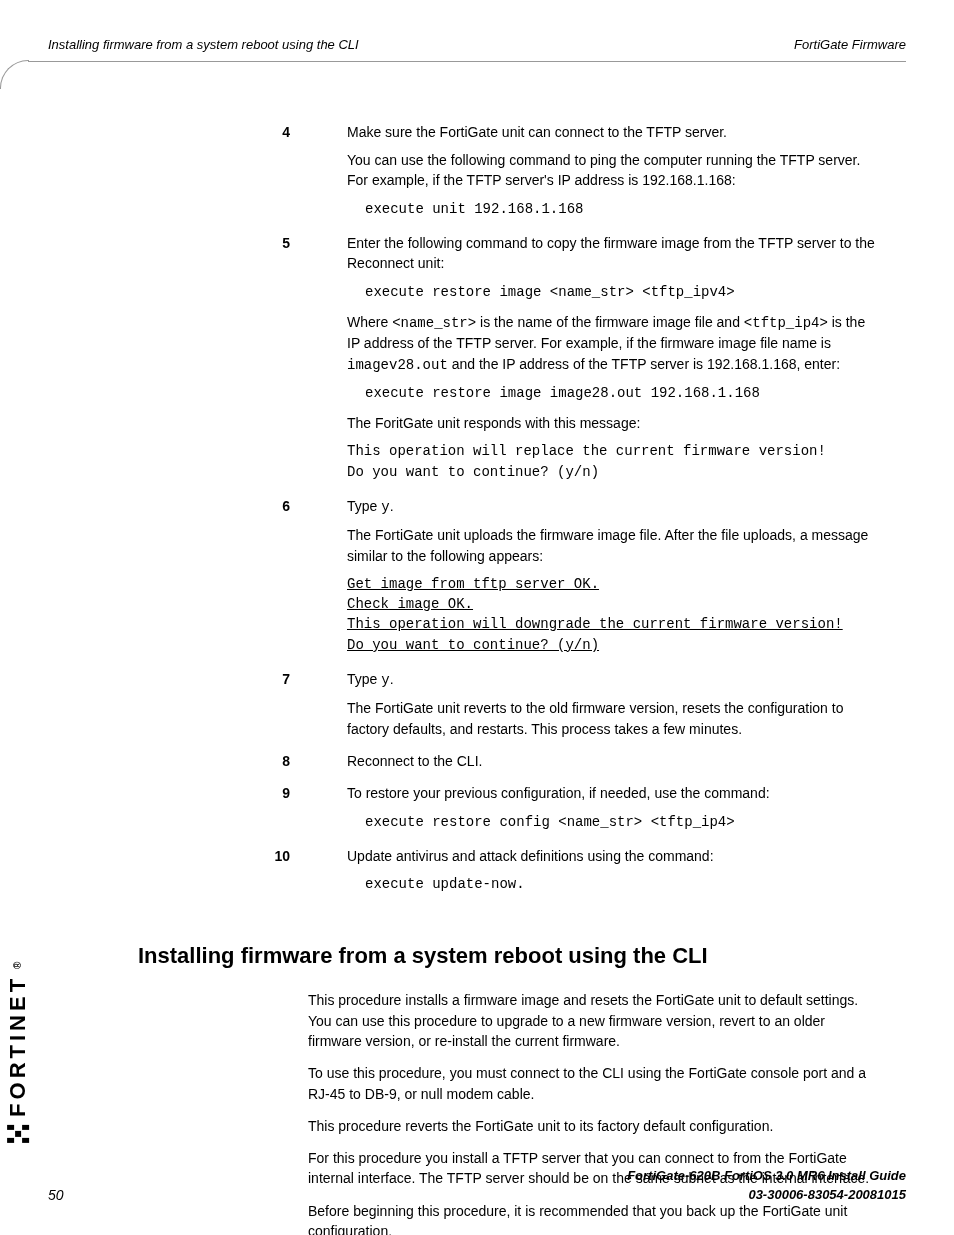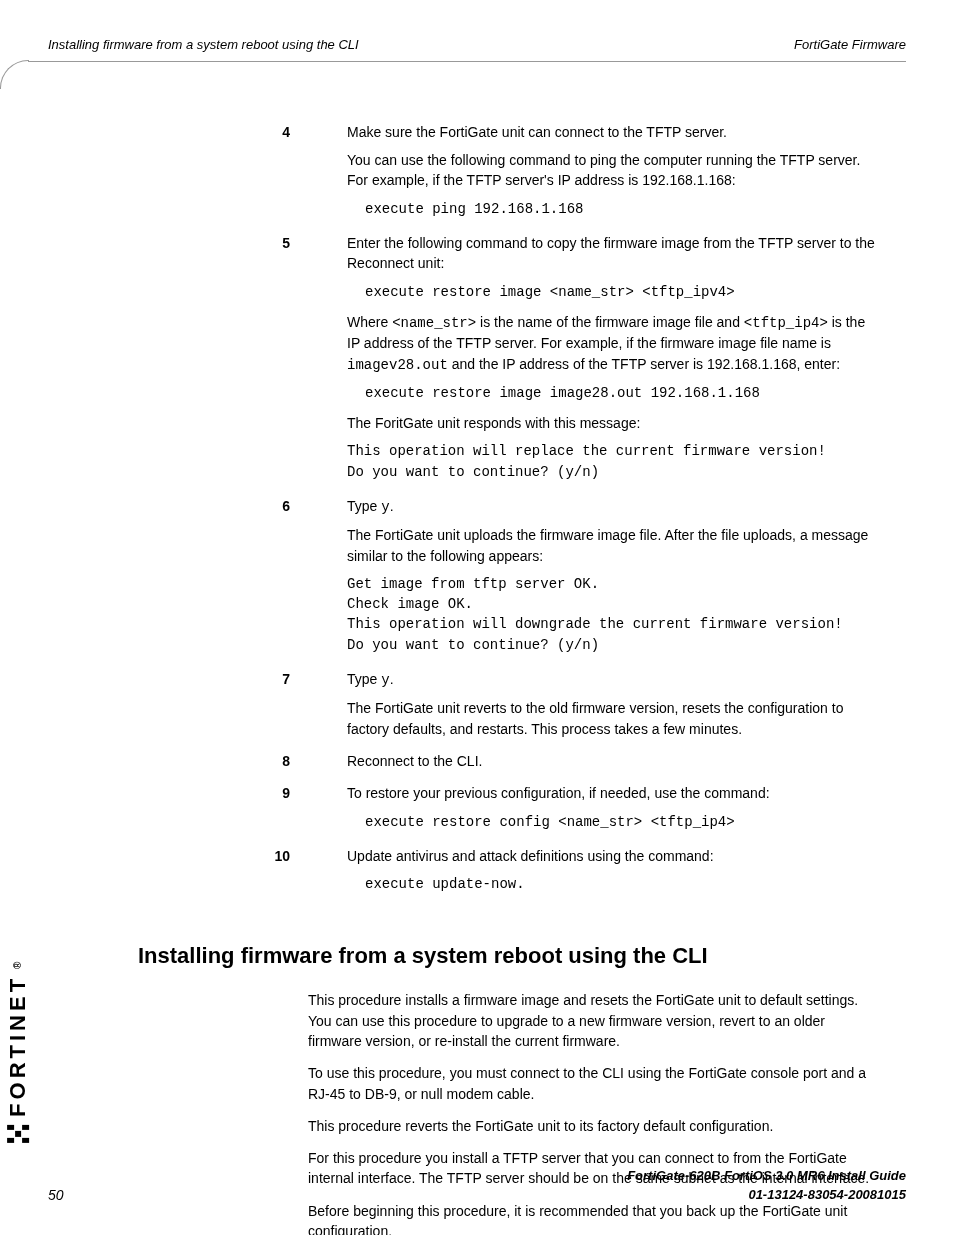--- a/index.html
+++ b/index.html
@@ -117,21 +117,21 @@
   <span>FortiGate Firmware</span>
 </div>
 
 <div class="content">
 
   <div class="step-row">
     <div class="step-num">4</div>
     <div class="step-body">
       <p>Make sure the FortiGate unit can connect to the TFTP server.</p>
       <p>You can use the following command to ping the computer running the TFTP server. For example, if the TFTP server's IP address is 192.168.1.168:</p>
-      <div class="code-block">execute ping 192.168.1.168</div>
+      <div class="code-block">execute unit 192.168.1.168</div>
     </div>
   </div>
 
   <div class="step-row">
     <div class="step-num">5</div>
     <div class="step-body">
       <p>Enter the following command to copy the firmware image from the TFTP server to the Reconnect unit:</p>
       <div class="code-block">execute restore image &lt;name_str&gt; &lt;tftp_ipv4&gt;</div>
       <p>
         <span>Where </span><span class="inline-code">&lt;name_str&gt;</span><span> is the name of the firmware image file and </span><span class="inline-code">&lt;tftp_ip4&gt;</span><span> is the IP address of the TFTP server. For example, if the firmware image file name is </span><span class="inline-code">imagev28.out</span><span> and the IP address of the TFTP server is 192.168.1.168, enter:</span>
@@ -143,21 +143,21 @@
     </div>
   </div>
 
   <div class="step-row">
     <div class="step-num">6</div>
     <div class="step-body">
       <p>
         <span>Type </span><span class="inline-code">y</span><span>.</span>
       </p>
       <p>The FortiGate unit uploads the firmware image file. After the file uploads, a message similar to the following appears:</p>
-      <div class="code-block" style="margin-left:0;">Get image from tftp server OK.
+      <div class="code-block" style="margin-left:0;text-decoration:underline;">Get image from tftp server OK.
 Check image OK.
 This operation will downgrade the current firmware version!
 Do you want to continue? (y/n)</div>
     </div>
   </div>
 
   <div class="step-row">
     <div class="step-num">7</div>
     <div class="step-body">
       <p>
@@ -215,15 +215,15 @@
       <span></span>
   </div>
   <span>FORTINET</span>
   <span style="font-size:10px; vertical-align:super; letter-spacing:0;">®</span>
 </div>
 
 <div class="footer">
   <div class="footer-left">50</div>
   <div class="footer-right">
     <div>FortiGate-620B FortiOS 3.0 MR6 Install Guide</div>
-    <div>01-13124-83054-20081015</div>
+    <div>03-30006-83054-20081015</div>
   </div>
 </div>
 
 </body></html>

